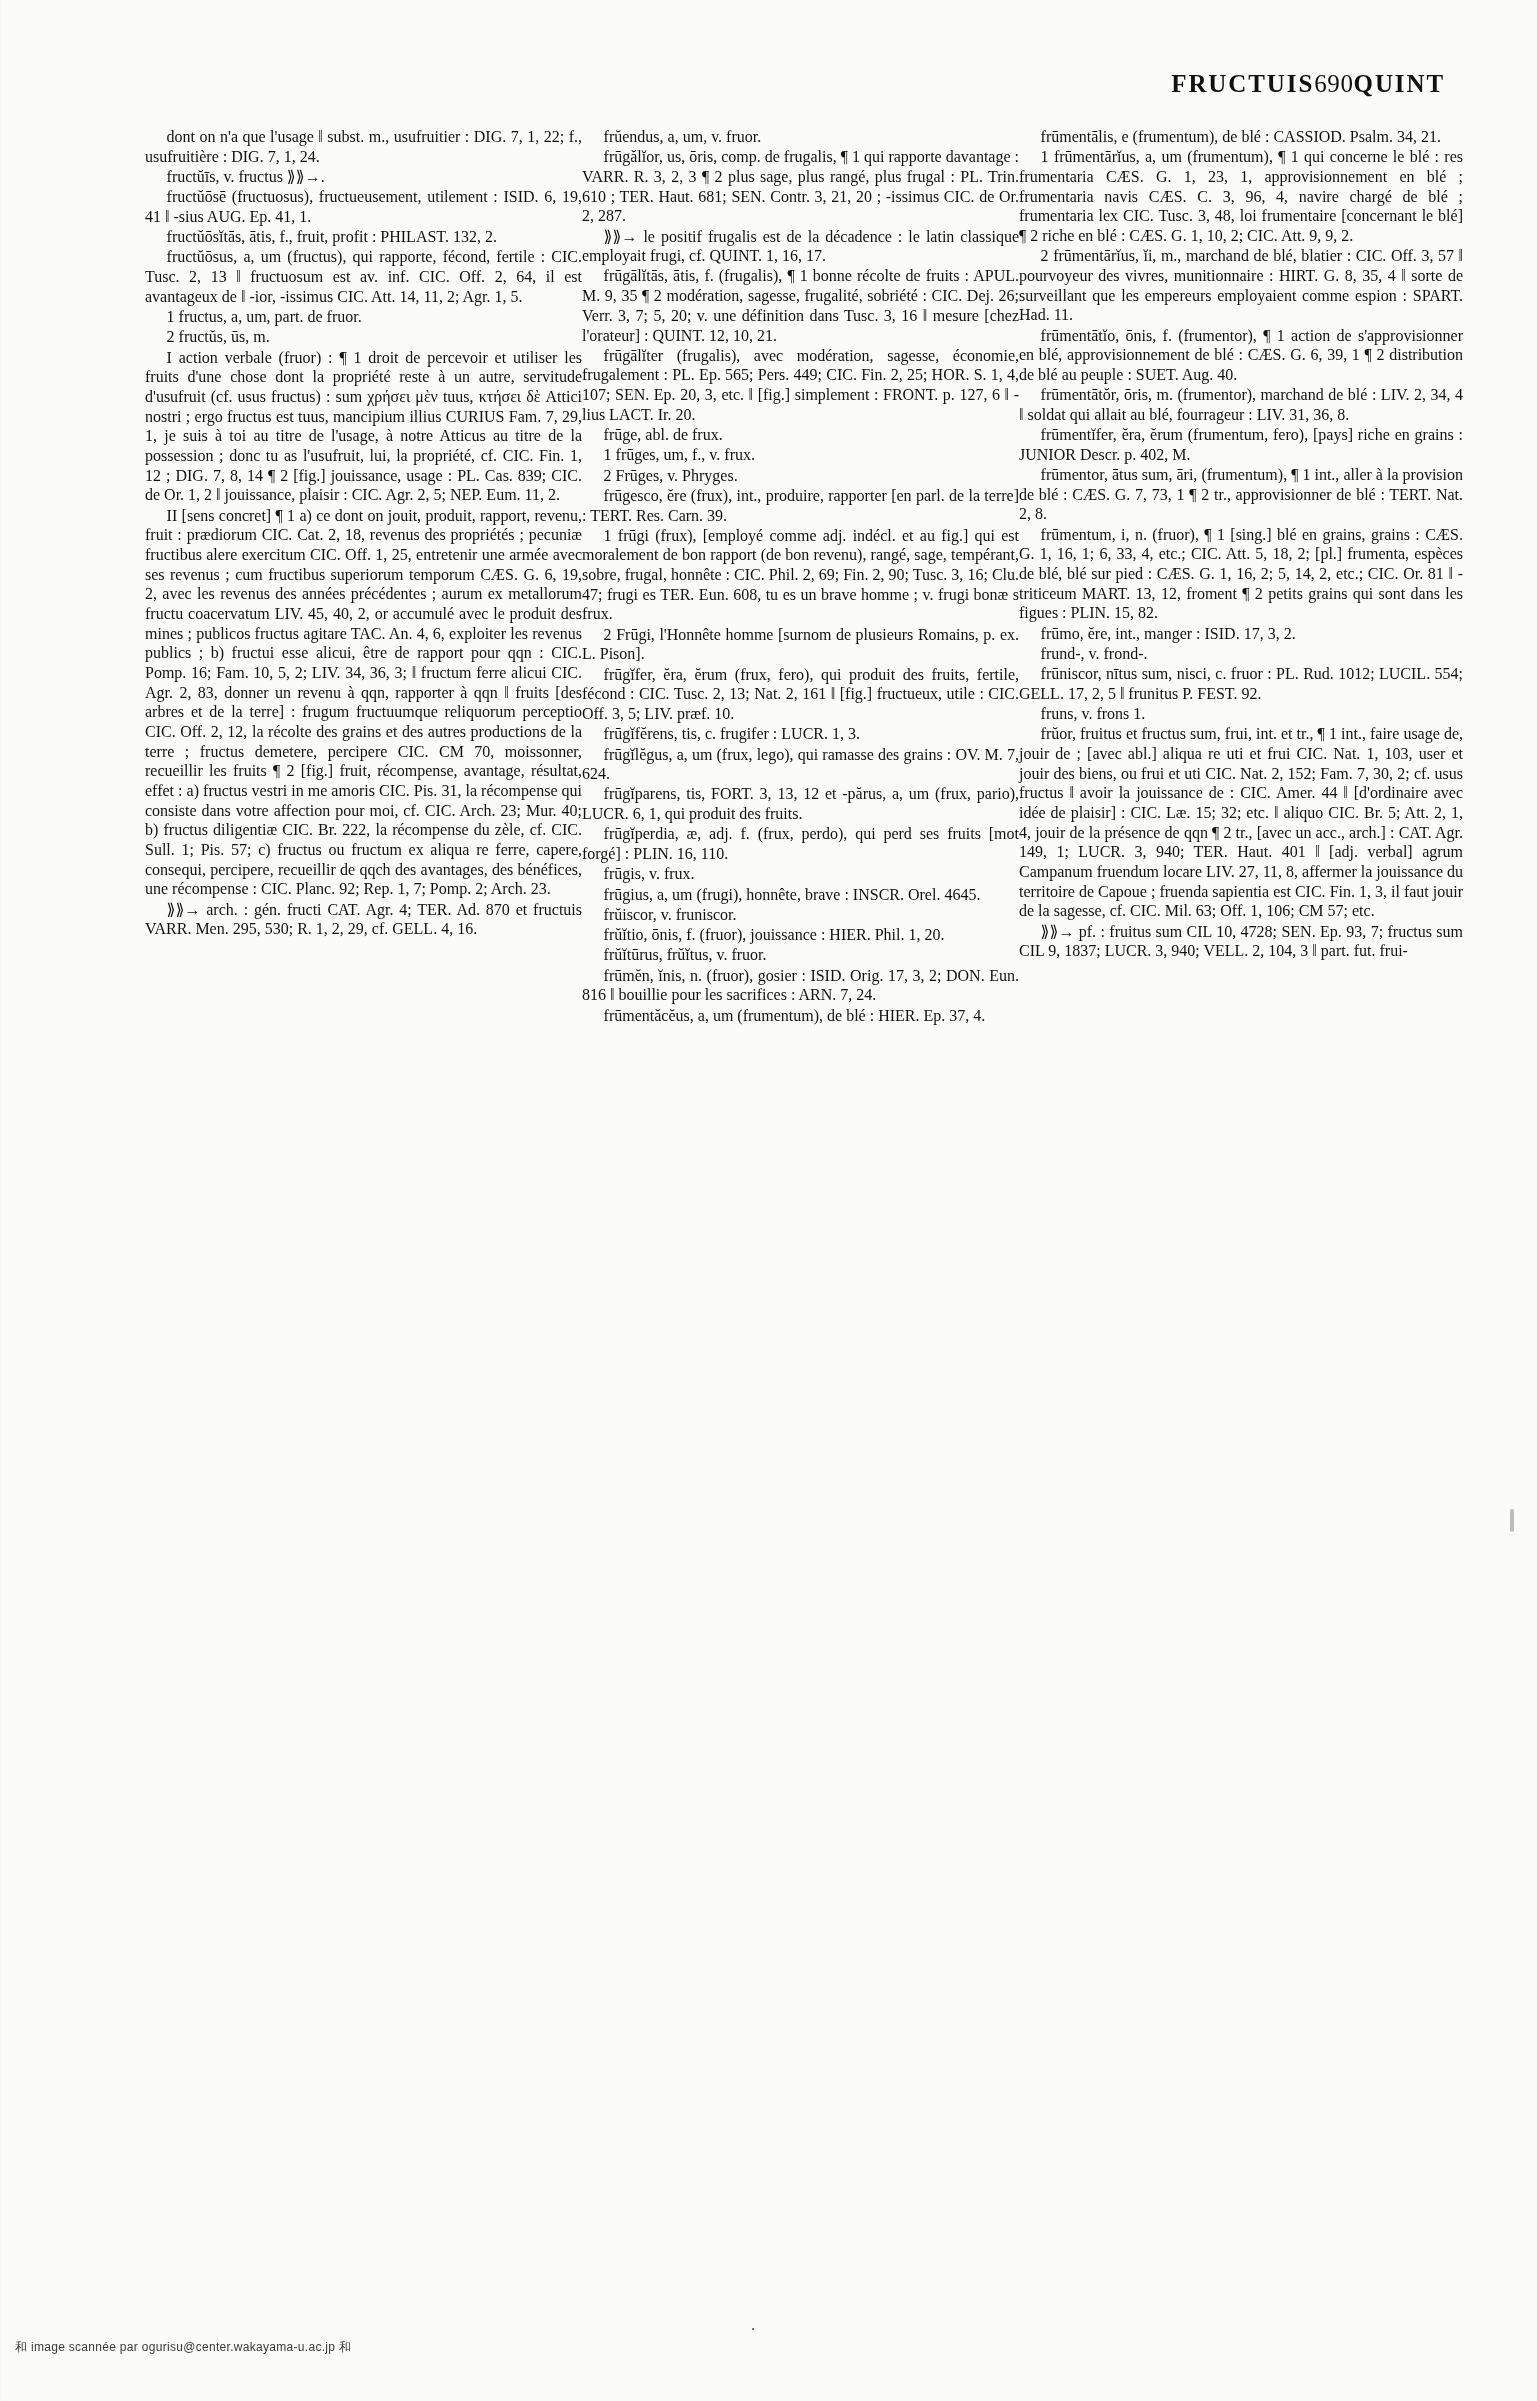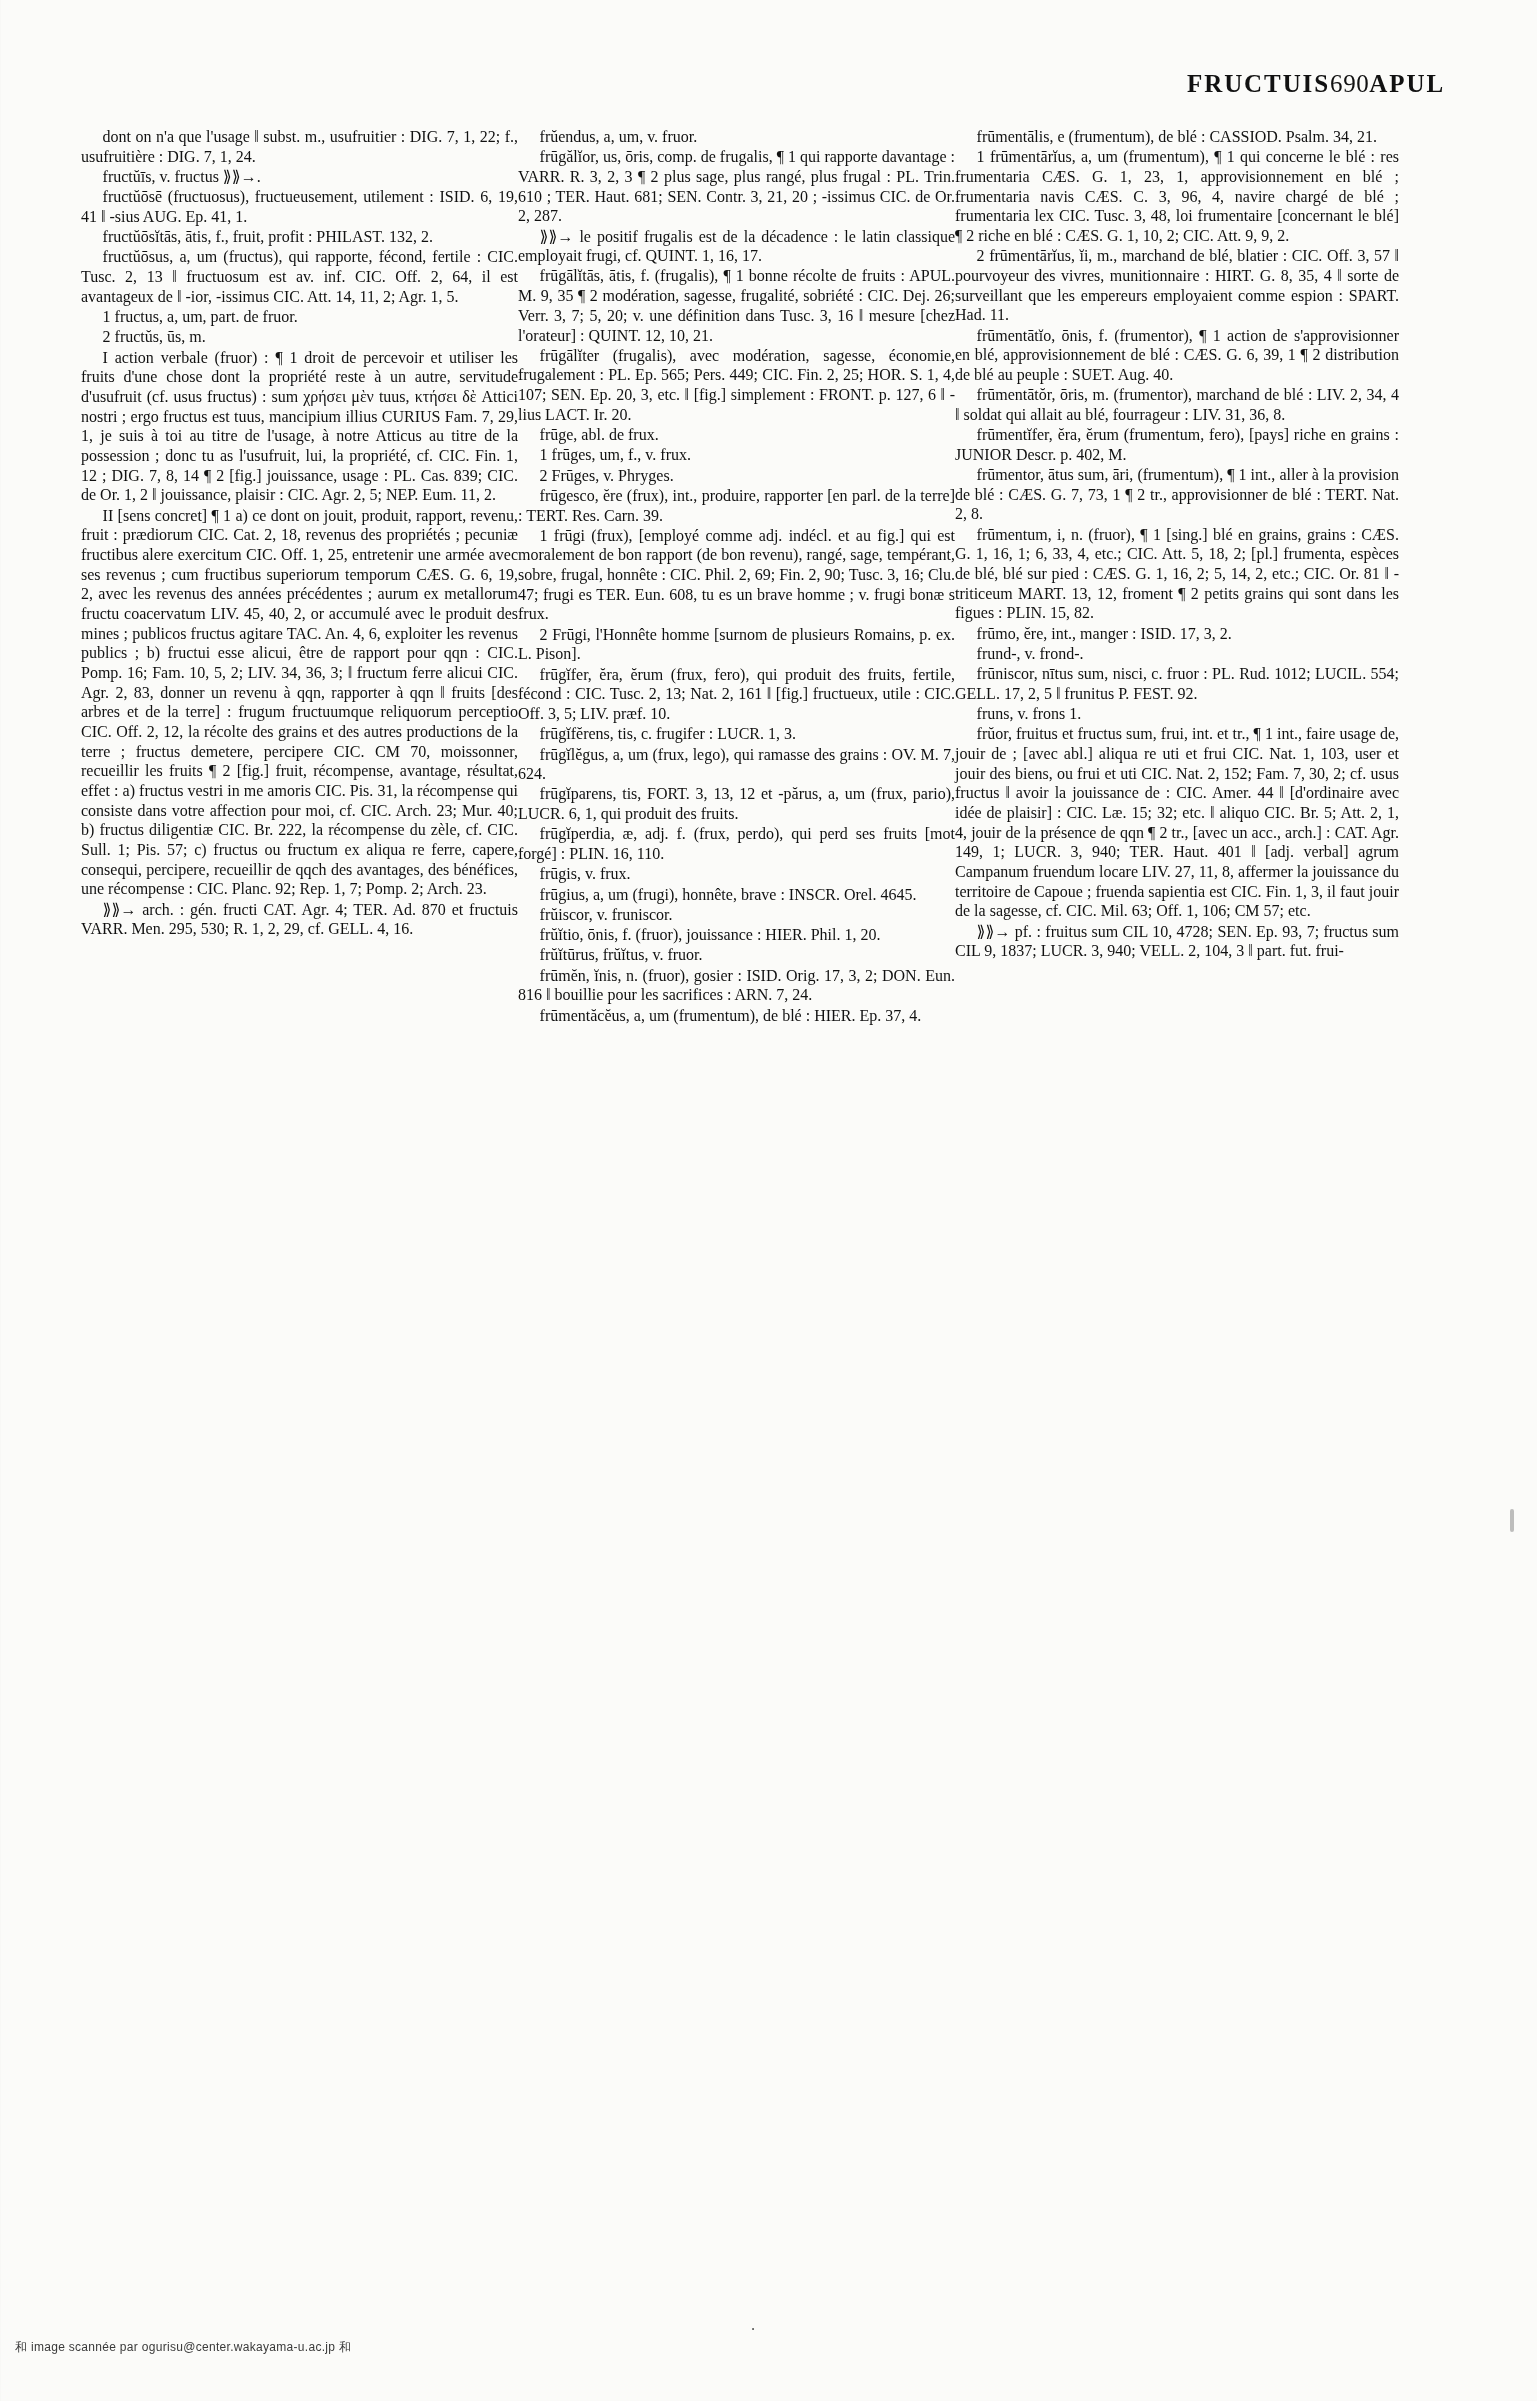--- a/index.html
+++ b/index.html
@@ -56,21 +56,21 @@
     letter-spacing: 0.6px;
   }
 
   .columns {
     position: absolute;
     left: 81px;
     top: 127px;
     width: 1382px;
     height: 2168px;
     display: flex;
-    justify-content: flex-start;
+    justify-content: flex-end;
   }
   .col {
     width: 437px;
     font-size: 16px;
     line-height: 1.23;
     text-align: justify;
     text-justify: inter-word;
     hyphens: auto;
   }
   .col.c2 { width: 437px; }
@@ -110,21 +110,21 @@
   }
 </style>
 </head>
 <body>
 
 <div class="page">
 
   <div class="header">
     <div class="hl">FRUCTUIS</div>
     <div class="hc">690</div>
-    <div class="hr">APUL</div>
+    <div class="hr">QUINT</div>
   </div>
 
   <div class="columns">
 
     <div class="col c1">
       <p class="entry">dont on n'a que l'usage ‖ subst. m., usufruitier : DIG. 7, 1, 22; f., usufruitière : DIG. 7, 1, 24.</p>
       <p class="entry">fructŭīs, v. fructus ⟫⟫→.</p>
       <p class="entry">fructŭōsē (fructuosus), fructueusement, utilement : ISID. 6, 19, 41 ‖ -sius AUG. Ep. 41, 1.</p>
       <p class="entry">fructŭōsĭtās, ātis, f., fruit, profit : PHILAST. 132, 2.</p>
       <p class="entry">fructŭōsus, a, um (fructus), qui rapporte, fécond, fertile : CIC. Tusc. 2, 13 ‖ fructuosum est av. inf. CIC. Off. 2, 64, il est avantageux de ‖ -ior, -issimus CIC. Att. 14, 11, 2; Agr. 1, 5.</p>

